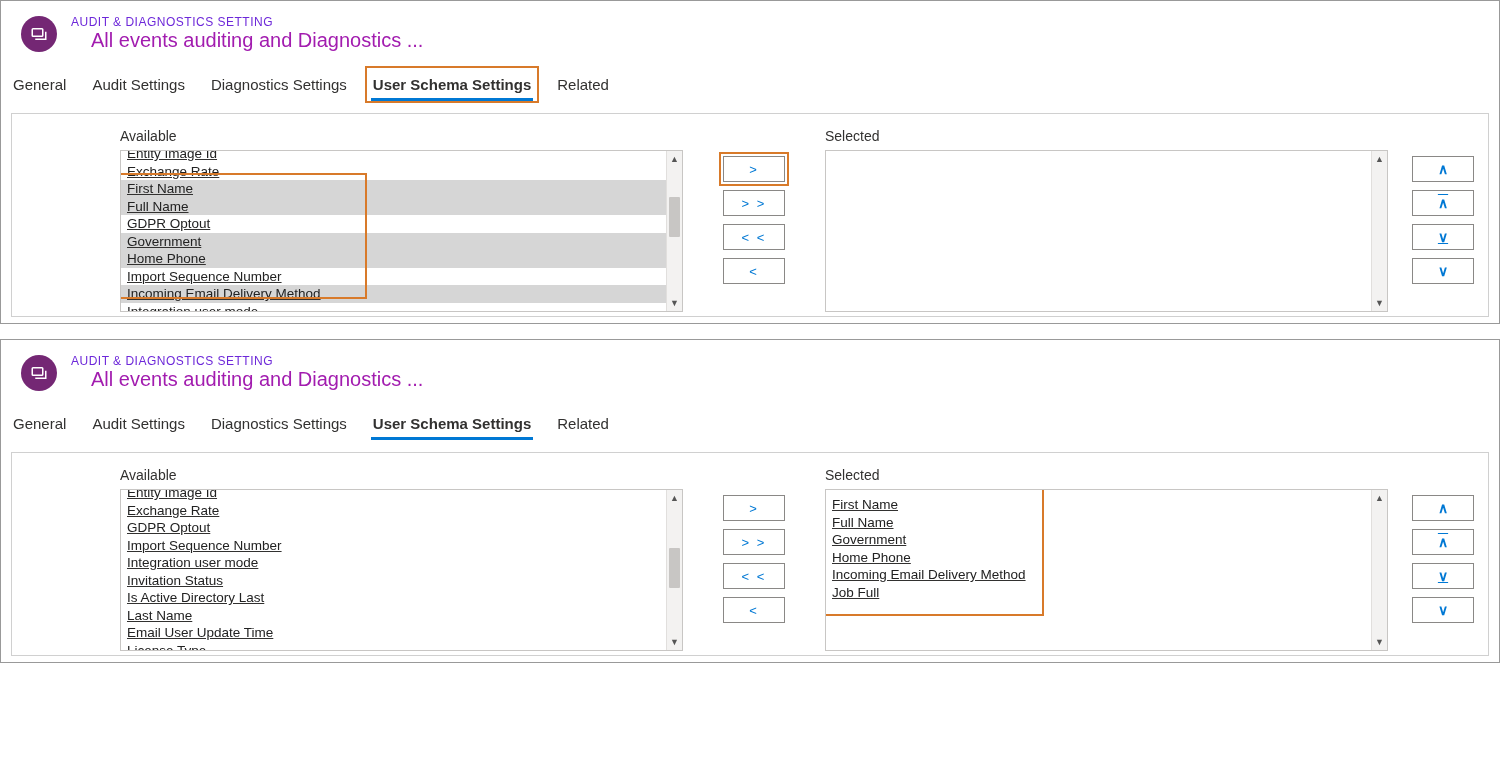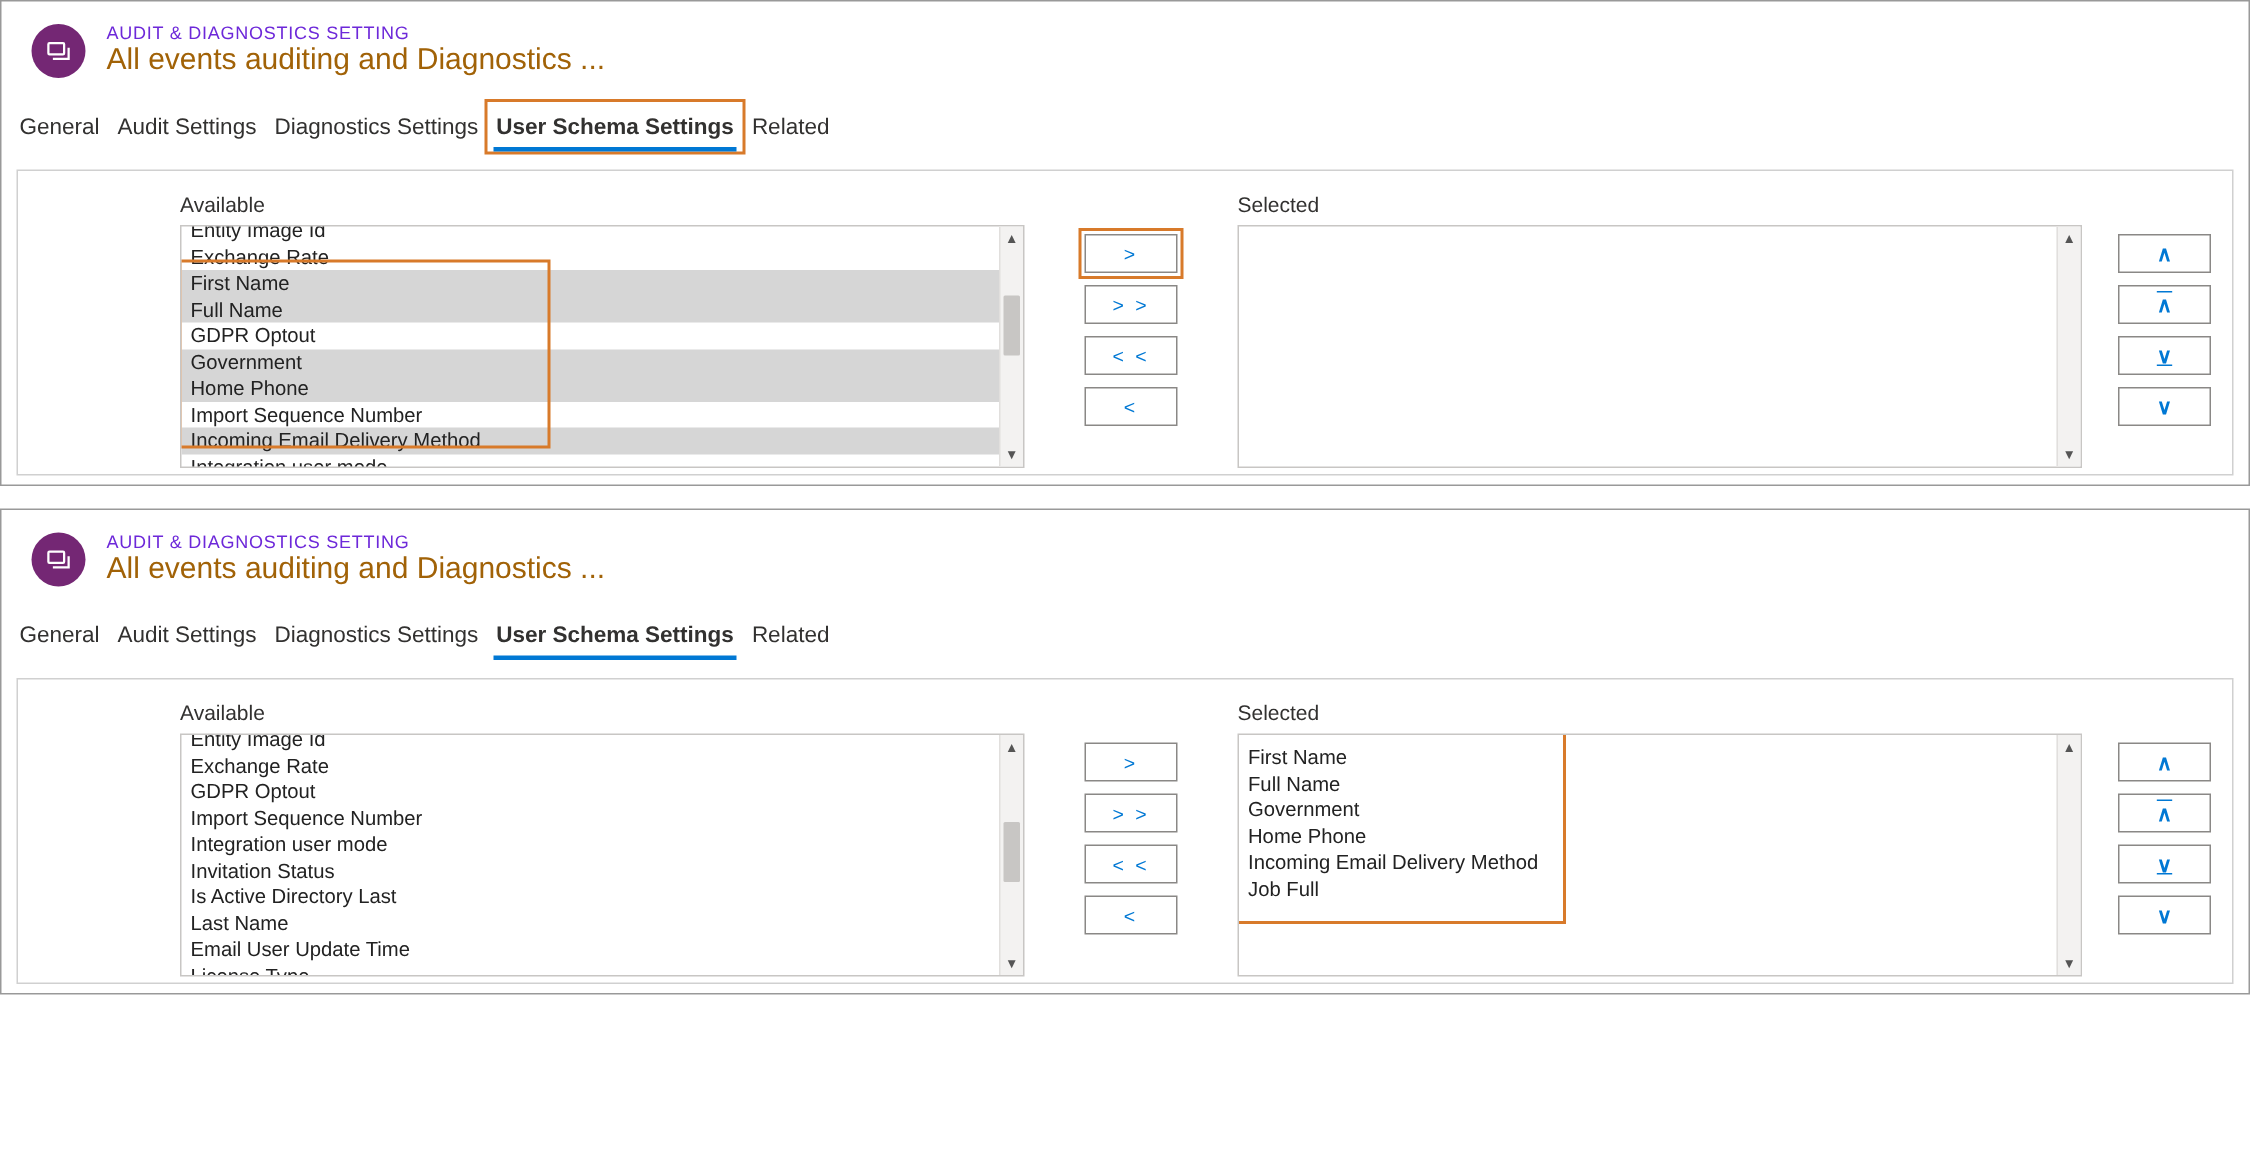--- a/index.html
+++ b/index.html
@@ -36,26 +36,27 @@
   }
   .entity-icon svg { width: 18px; height: 18px; }
   .header-text .context {
     font-size: 12px;
     letter-spacing: .5px;
     color: #6d28d9;
     text-transform: uppercase;
   }
   .header-text .title {
     font-size: 20px;
-    color: #a16207;
+    color: #a21caf;
+    margin-left: 20px;
   }
 
   .tabs {
     display: flex;
-    gap: 8px;
+    gap: 22px;
     padding: 12px 10px 6px 10px;
     font-size: 15px;
   }
   .tab {
     cursor: pointer;
     padding: 4px 2px;
     color: #323130;
     position: relative;
   }
   .tab.active {
@@ -95,21 +96,21 @@
     color: #323130;
   }
   .listbox {
     border: 1px solid #c8c6c4;
     height: 162px;
     position: relative;
     overflow: hidden;
   }
   .listbox-inner {
     position: absolute;
-    top: -6px; left: 0; right: 16px;
+    top: -6px; left: 0; right: 16px; text-decoration: underline;
   }
   .listbox .row {
     padding: 0 6px;
     font-size: 13.5px;
     line-height: 17.5px;
     white-space: nowrap;
     color: #222;
   }
   .listbox .row.sel {
     background: #d6d6d6;

